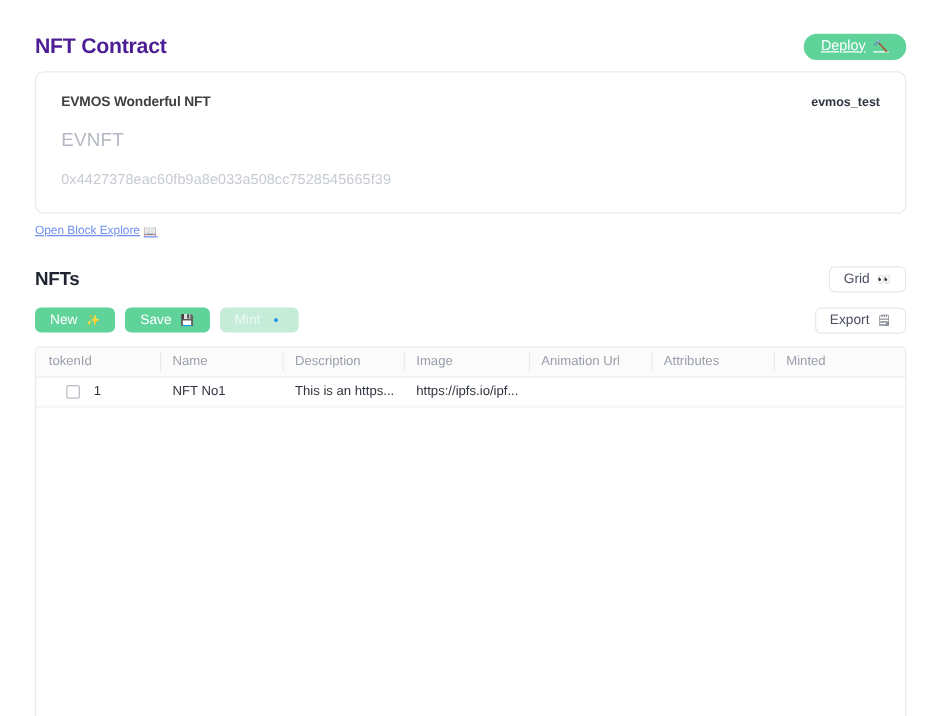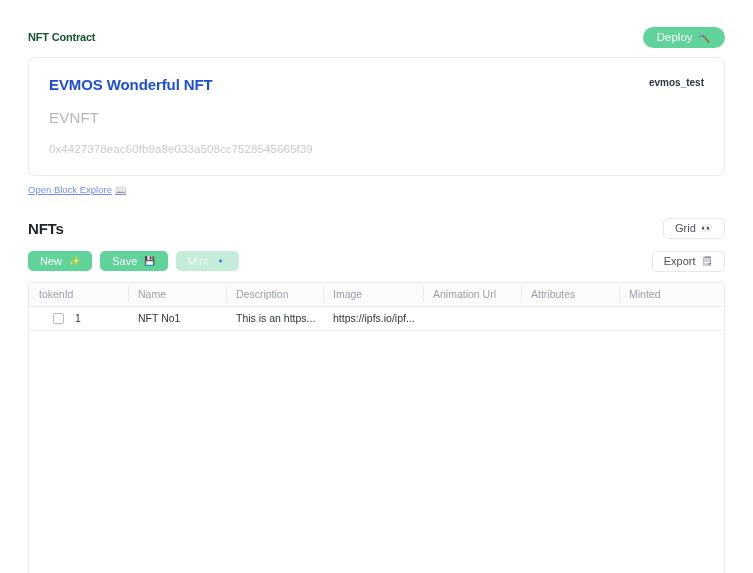--- a/index.html
+++ b/index.html
@@ -19,55 +19,56 @@
 
   
   .top-header {
     display: flex;
     align-items: center;
     justify-content: space-between;
     padding-top: 22px;
     height: 52px;
   }
   .page-title {
-    font-size: 11px;
+    font-size: 17px;
     font-weight: bold;
-    color: #14532d;
+    color: #4c1d95;
     letter-spacing: -0.2px;
   }
   .btn-deploy {
     display: inline-flex;
     align-items: flex-start;
     gap: 6px;
     background: #5fd39a;
     color: #ffffff;
     border: none;
     border-radius: 11px;
     padding: 4px 14px;
     font-size: 11.5px;
     height: 21px;
     line-height: 13px;
     cursor: pointer;
+    text-decoration: underline;
   }
   .btn-deploy .ic { font-size: 10px; }
 
   
   .contract-card {
     margin-top: 5px;
     border: 1px solid #e8eaee;
     border-radius: 7px;
     background: #ffffff;
     padding: 18px 20px 20px 20px;
     position: relative;
     min-height: 90px;
   }
   .contract-name {
-    font-size: 15px;
+    font-size: 11px;
     font-weight: bold;
-    color: #1d4ed8;
+    color: #404040;
     letter-spacing: -0.1px;
   }
   .contract-symbol {
     font-size: 15px;
     color: #b3b8c2;
     margin-top: 16px;
     letter-spacing: 0.2px;
   }
   .contract-address {
     font-size: 11.5px;

